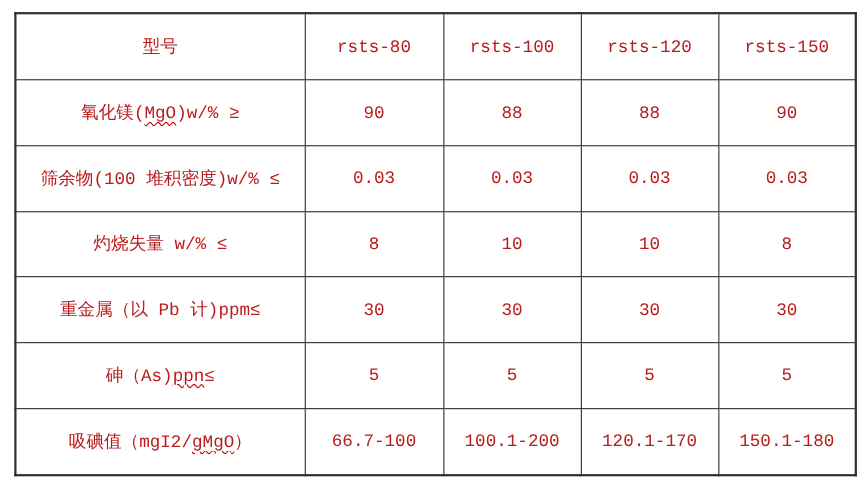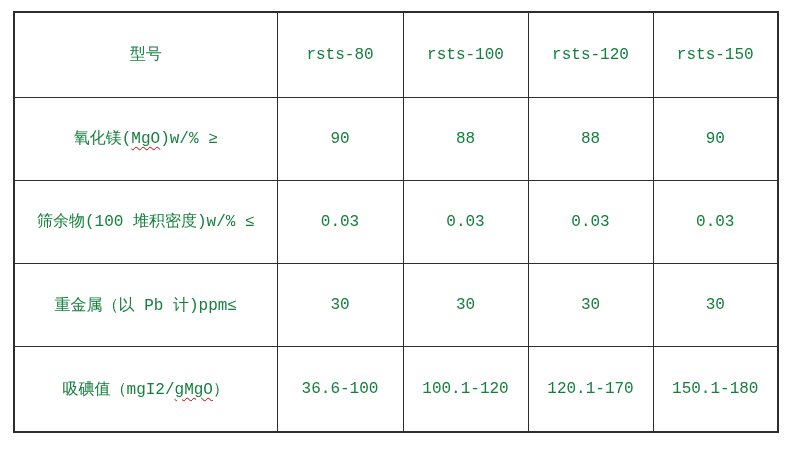--- a/index.html
+++ b/index.html
@@ -25,21 +25,21 @@
     height: 422px;
     border-collapse: collapse;
     table-layout: fixed;
     border: 2px solid #2e2e2e;
   }
   table.spec-table td {
     border: 1px solid #2e2e2e;
     text-align: center;
     vertical-align: middle;
     font-size: 16px;
-    color: #15803d;
+    color: #b91c1c;
     padding: 0 2px;
     white-space: nowrap;
     overflow: hidden;
   }
   .sq {
     text-decoration-line: underline;
     text-decoration-style: wavy;
     text-decoration-color: #cc0000;
     text-decoration-thickness: 1px;
     text-underline-offset: 3px;
@@ -73,28 +73,42 @@
         <td>90</td>
       </tr>
       <tr>
         <td><span>筛余物(100 堆积密度)w/% ≤</span><span class="sq"></span><span></span></td>
         <td>0.03</td>
         <td>0.03</td>
         <td>0.03</td>
         <td>0.03</td>
       </tr>
       <tr>
+        <td><span>灼烧失量 w/% ≤</span><span class="sq"></span><span></span></td>
+        <td>8</td>
+        <td>10</td>
+        <td>10</td>
+        <td>8</td>
+      </tr>
+      <tr>
         <td><span>重金属（以 Pb 计)ppm≤</span><span class="sq"></span><span></span></td>
         <td>30</td>
         <td>30</td>
         <td>30</td>
         <td>30</td>
       </tr>
       <tr>
+        <td><span>砷（As)</span><span class="sq">ppn</span><span>≤</span></td>
+        <td>5</td>
+        <td>5</td>
+        <td>5</td>
+        <td>5</td>
+      </tr>
+      <tr>
         <td><span>吸碘值（mgI2/</span><span class="sq">gMgO</span><span>）</span></td>
-        <td>36.6-100</td>
-        <td>100.1-120</td>
+        <td>66.7-100</td>
+        <td>100.1-200</td>
         <td>120.1-170</td>
         <td>150.1-180</td>
       </tr>
     </tbody>
   </table>
 </div>
 
 </body></html>

